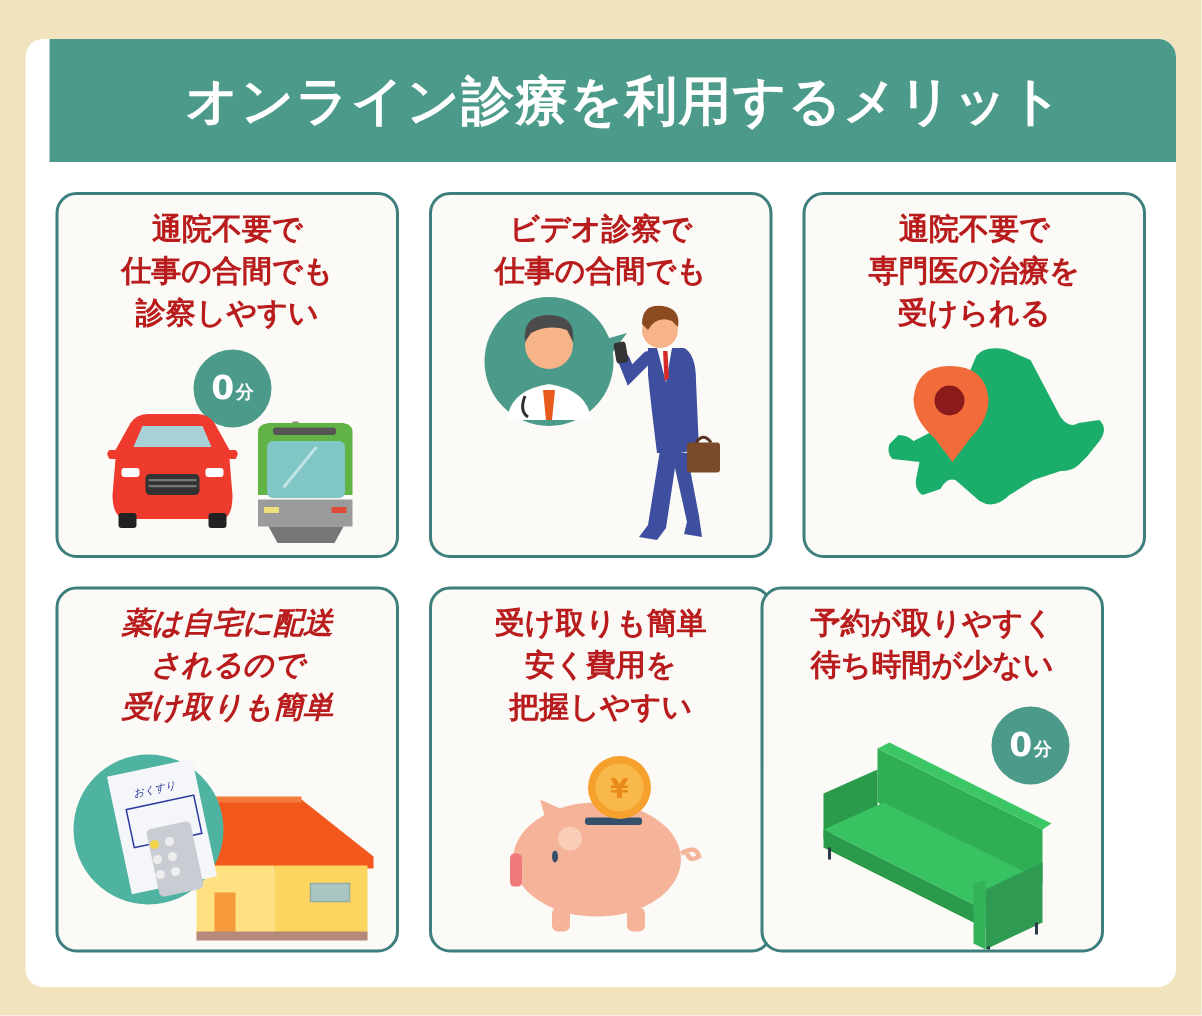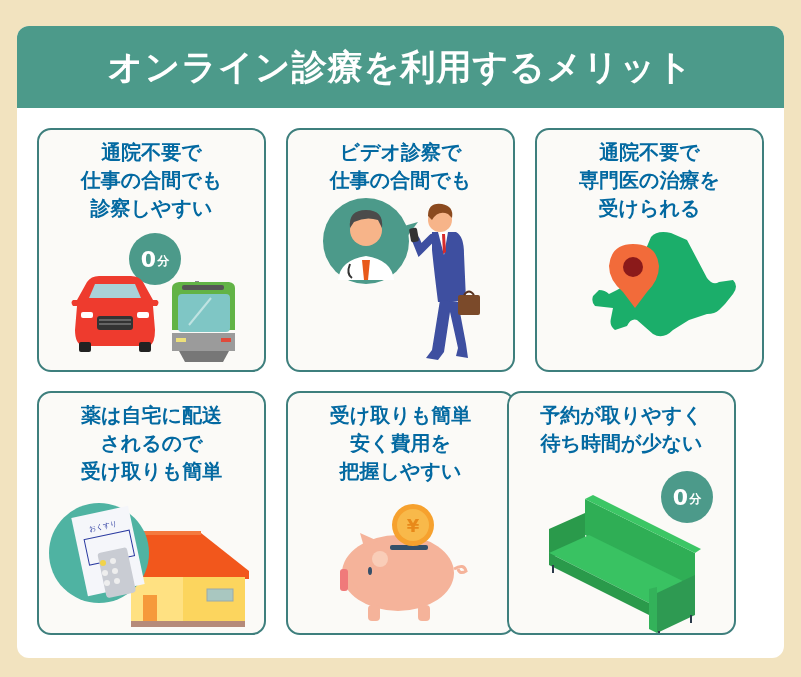--- a/index.html
+++ b/index.html
@@ -1,21 +1,21 @@
 <!DOCTYPE html>
 <html><head>
 <meta charset="utf-8">
 <style>
   html,body{margin:0;padding:0;}
   body{width:801px;height:677px;background:#F2E3BF;position:relative;overflow:hidden;font-family:"DejaVu Sans","Liberation Sans",sans-serif;}
   .panel{position:absolute;left:17px;top:26px;width:767px;height:632px;background:#ffffff;border-radius:12px;overflow:hidden;}
-  .header{position:absolute;left:0;top:0;width:767px;height:82px;background:#4C9A8A;display:flex;align-items:center;justify-content:center;}
+  .header{position:absolute;left:16px;top:0;width:767px;height:82px;background:#4C9A8A;display:flex;align-items:center;justify-content:center;}
   .header h1{margin:0;color:#fff;font-size:35px;font-weight:bold;letter-spacing:1px;}
   .card{position:absolute;width:229px;height:244px;background:#FBFAF7;border:2px solid #3E7F7D;border-radius:14px;box-sizing:border-box;overflow:hidden;}
-  .card .title{position:absolute;left:0;right:0;top:8px;text-align:center;color:#0369a1;font-weight:bold;font-size:20px;line-height:28px;white-space:pre-line;}
+  .card .title{position:absolute;left:0;right:0;top:8px;text-align:center;color:#b91c1c;font-weight:bold;font-size:20px;line-height:28px;white-space:pre-line;}
   .illus{position:absolute;left:0;top:0;width:229px;height:244px;}
   .badge{position:absolute;width:52px;height:52px;border-radius:50%;background:#4C9A8A;color:#fff;display:flex;align-items:center;justify-content:center;font-weight:bold;}
   .badge .num{font-size:22px;}
   .badge .unit{font-size:12px;margin-left:1px;margin-top:4px;}
 </style>
 </head>
 <body>
 
 <div class="panel">
   <div class="header">
@@ -87,21 +87,21 @@
 受けられる</div>
   <svg class="illus" viewBox="0 0 229 244">
     <path d="M114 107 Q120 100 134 103 L150 110 L170 148 Q176 156 182 152 L196 150 Q202 156 196 164 L188 174 L182 180 Q178 184 170 184 L152 190 L136 200 Q126 210 116 204 L100 190 Q94 188 90 196 L78 200 Q72 196 74 188 L76 178 L58 176 Q54 172 56 166 L62 160 Q68 160 72 164 L80 160 Q88 156 90 150 L100 140 Z" fill="#1BAE6A"></path>
   </svg>
   <svg class="illus" viewBox="0 0 229 244">
     <path d="M96 114 Q120 114 122 136 Q122 150 110 162 L98 178 L86 162 Q72 150 72 136 Q74 114 96 114 Z" fill="#F26B3A"></path>
     <circle cx="96" cy="137" r="10" fill="#8B1A1A"></circle>
   </svg>
 </div>
 
-<div class="card" style="left:37px;top:391px;">
+<div class="card" style="left:37px;top:391px;font-style:italic;">
   <div class="title">薬は自宅に配送
 されるので
 受け取りも簡単</div>
   <svg class="illus" viewBox="0 0 229 244">
     <path d="M88 140 L162 140 L210 178 L210 186 L88 186 Z" fill="#F2571C"></path>
     <rect x="88" y="138" width="74" height="4" fill="#F47A3E"></rect>
     <rect x="92" y="184" width="52" height="48" fill="#FFE182"></rect>
     <rect x="144" y="184" width="62" height="48" fill="#FCD55E"></rect>
     <rect x="104" y="202" width="14" height="30" fill="#F69A3B"></rect>
     <rect x="168" y="196" width="26" height="12" fill="#A9C7C0" stroke="#9aa" stroke-width="1"></rect>

